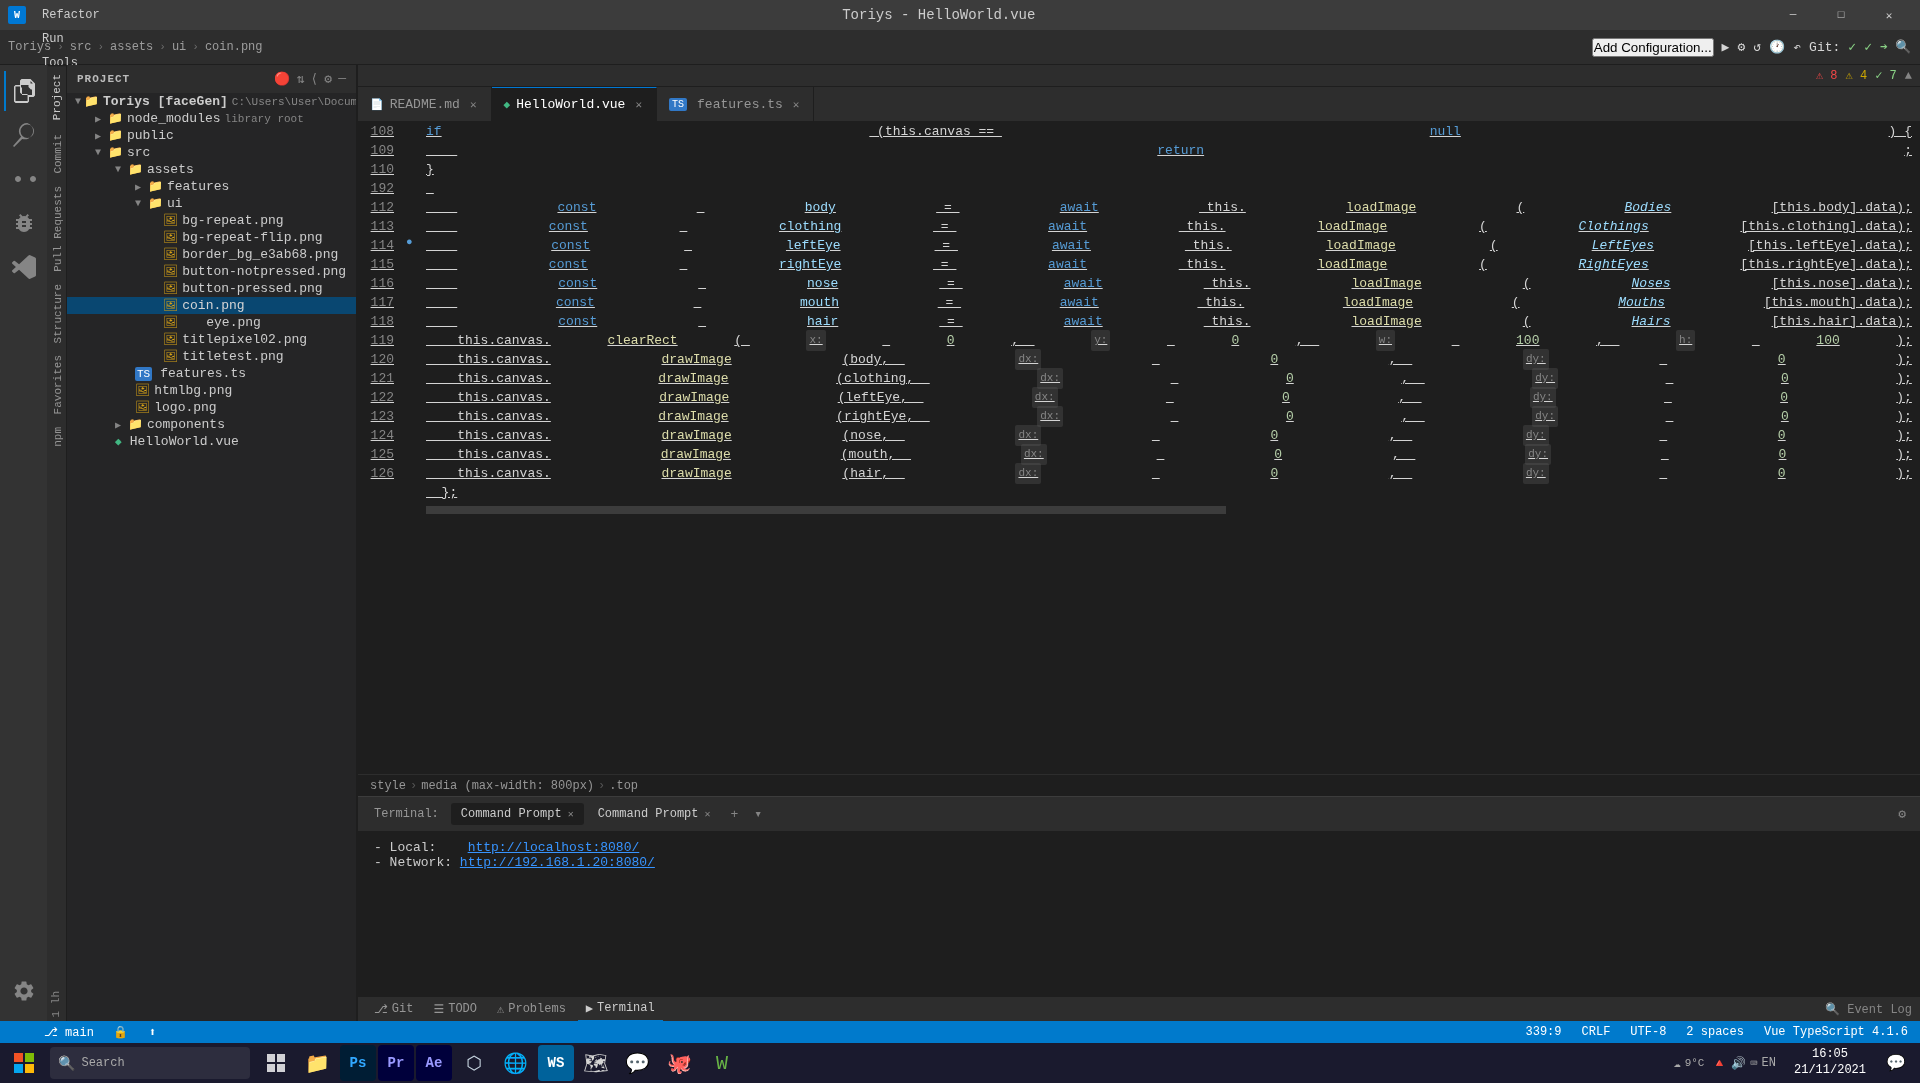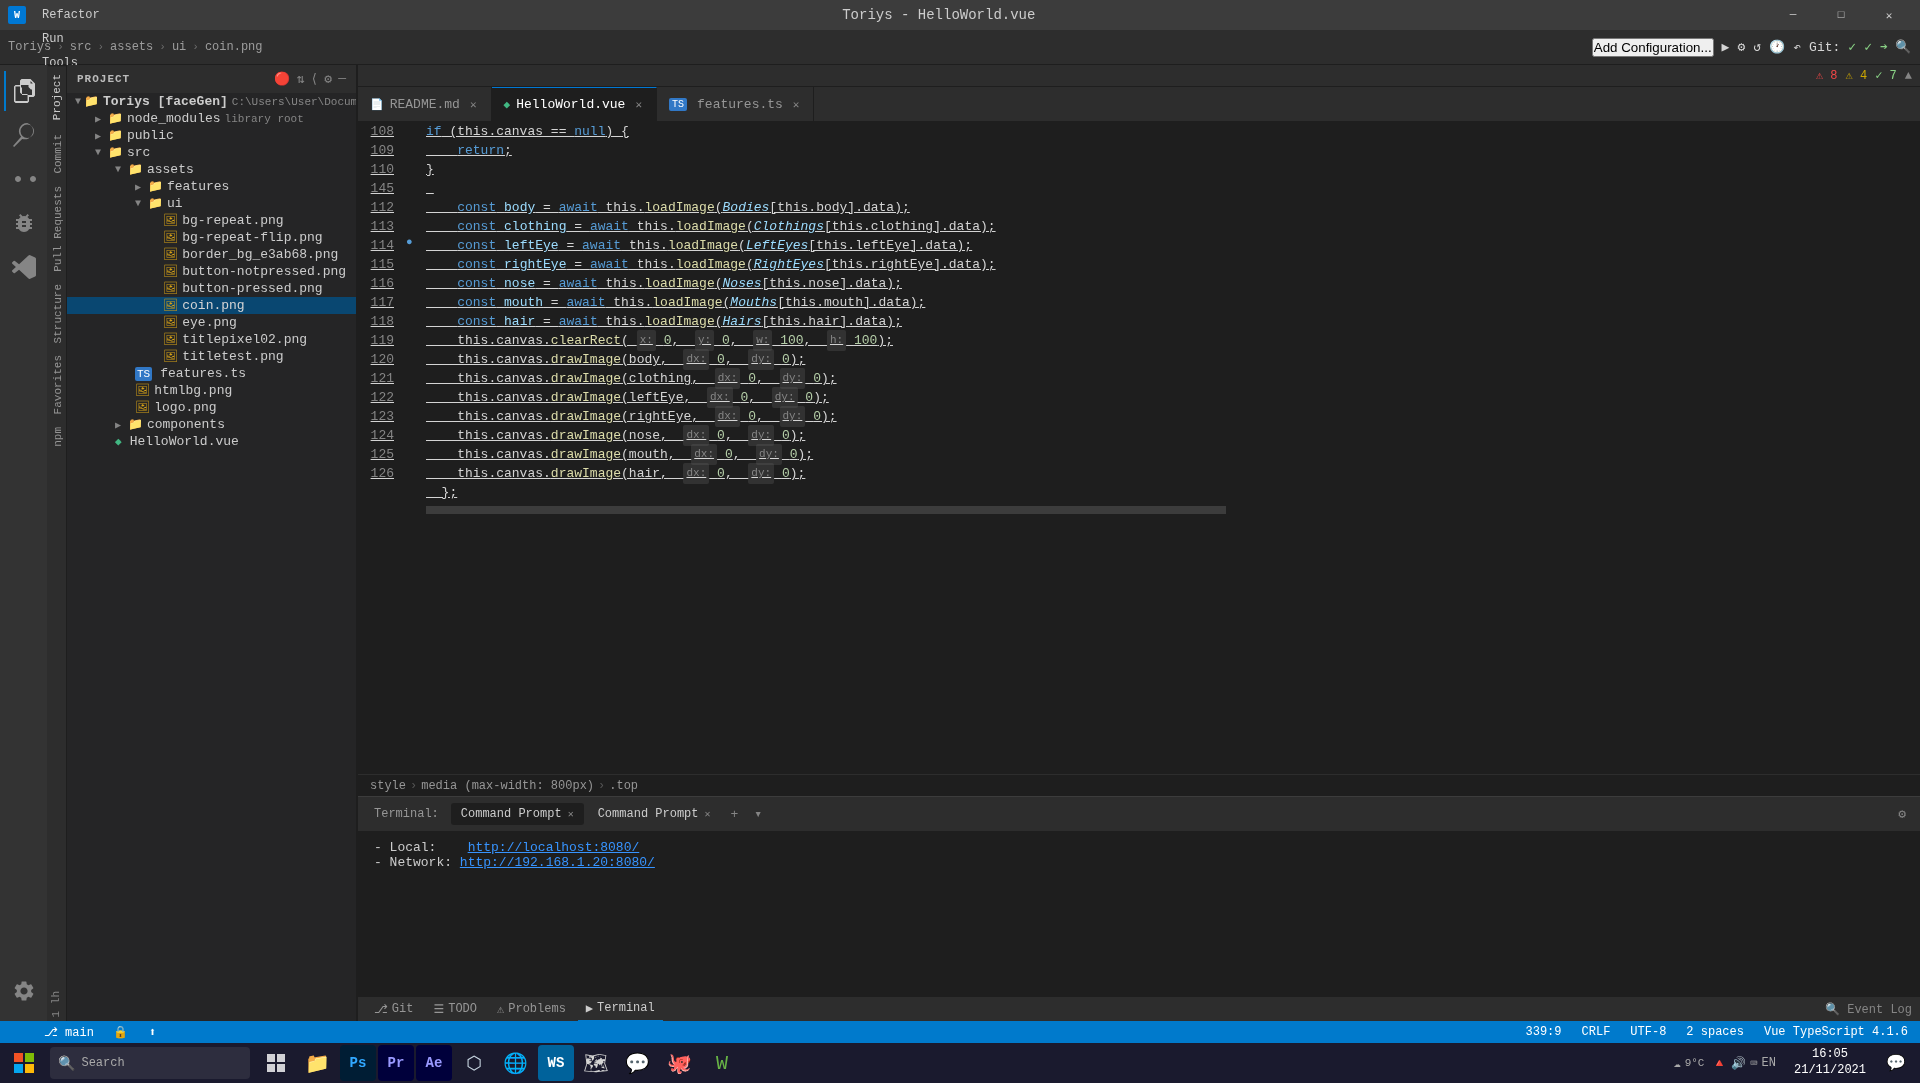--- a/index.html
+++ b/index.html
@@ -47,21 +47,21 @@
     .editor-tab .tab-close { font-size: 11px; color: #858585; margin-left: 4px; }
     .tab-icon-md { color: #519aba; font-size: 11px; }
     .tab-icon-vue { color: #42b883; font-size: 11px; }
     .tab-icon-ts { color: #3178c6; font-size: 11px; }
 
     
     #code-container { flex: 1; display: flex; overflow: hidden; }
     #line-numbers { background: #1e1e1e; color: #858585; padding: 0 8px; font-size: 13px; line-height: 19px; text-align: right; min-width: 40px; user-select: none; padding-top: 0; }
     #code-content { flex: 1; overflow: auto; padding: 0 4px; font-size: 13px; line-height: 19px; }
     
-    .code-line { white-space: pre; display: flex; align-items: center; height: 19px; }
+    .code-line { white-space: pre; display: flex; align-items: center; height: 19px; justify-content: space-between; }
 
     
     #breadcrumb-bar { background: #1e1e1e; height: 22px; display: flex; align-items: center; padding: 0 12px; gap: 4px; border-top: 1px solid #2d2d2d; font-size: 12px; color: #969696; }
     .bc-sep { color: #555; }
 
     
     #error-bar { background: #2d2d2d; height: 22px; display: flex; align-items: center; justify-content: flex-end; padding: 0 8px; gap: 8px; font-size: 12px; color: #969696; border-bottom: 1px solid #1e1e1e; }
     .err-count { color: #f44747; }
     .warn-count { color: #cca700; }
     .ok-count { color: #89d185; }
@@ -298,21 +298,21 @@
 
         <div class="tree-item selected">
           <span style="width:88px;display:inline-block;"></span>
           <span class="tree-icon png-icon">🖼</span>
           <span>coin.png</span>
         </div>
 
         <div class="tree-item">
           <span style="width:88px;display:inline-block;"></span>
           <span class="tree-icon png-icon">🖼</span>
-          <span style="color:#cccccc;">eye.png</span>
+          <span style="color:#cccccc;margin-left:24px;">eye.png</span>
         </div>
 
         <div class="tree-item">
           <span style="width:88px;display:inline-block;"></span>
           <span class="tree-icon png-icon">🖼</span>
           <span style="color:#cccccc;">titlepixel02.png</span>
         </div>
 
         <div class="tree-item">
           <span style="width:88px;display:inline-block;"></span>
@@ -380,21 +380,21 @@
         <span class="tab-close">✕</span>
       </div>
     </div>
 
     <div id="code-container" style="flex:1; display:flex; overflow:hidden; background:#1e1e1e;text-decoration:underline;">
 
       <div id="line-numbers" style="background:#1e1e1e; color:#858585; padding: 0 8px; font-size:13px; line-height:19px; text-align:right; min-width:44px; padding-top:0; user-select:none;">
         <div style="height:19px;">108</div>
         <div style="height:19px;">109</div>
         <div style="height:19px;">110</div>
-        <div style="height:19px;">145</div>
+        <div style="height:19px;">192</div>
         <div style="height:19px;">112</div>
         <div style="height:19px;">113</div>
         <div style="height:19px;">114</div>
         <div style="height:19px;">115</div>
         <div style="height:19px;">116</div>
         <div style="height:19px;">117</div>
         <div style="height:19px;">118</div>
         <div style="height:19px;">119</div>
         <div style="height:19px;">120</div>
         <div style="height:19px;">121</div>

